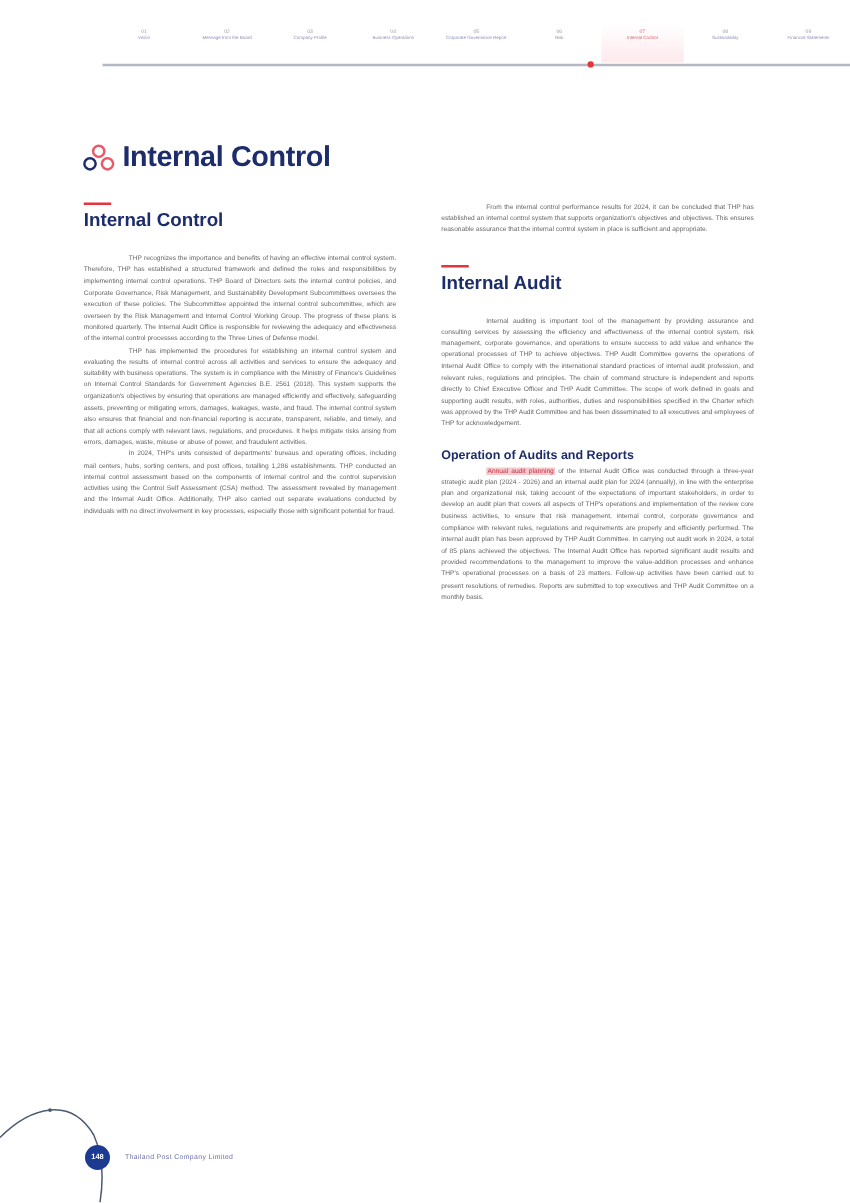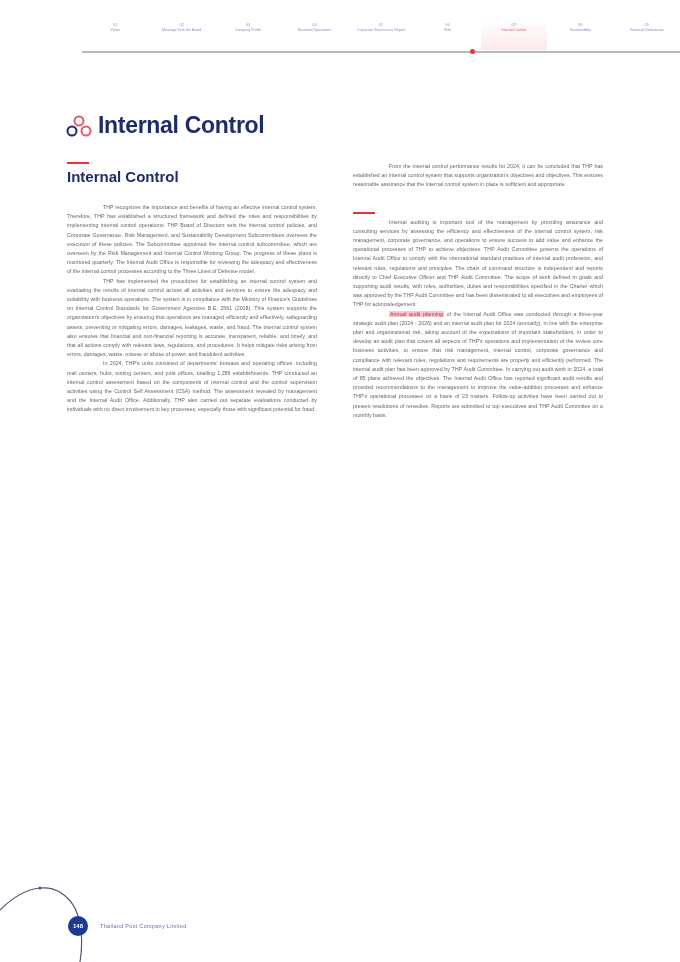--- a/index.html
+++ b/index.html
@@ -64,20 +64,22 @@
   <h2>Internal Control</h2>
   <p>THP recognizes the importance and benefits of having an effective internal control system. Therefore, THP has established a structured framework and defined the roles and responsibilities by implementing internal control operations. THP Board of Directors sets the internal control policies, and Corporate Governance, Risk Management, and Sustainability Development Subcommittees oversees the execution of these policies. The Subcommittee appointed the internal control subcommittee, which are overseen by the Risk Management and Internal Control Working Group. The progress of these plans is monitored quarterly. The Internal Audit Office is responsible for reviewing the adequacy and effectiveness of the internal control processes according to the Three Lines of Defense model.</p>
   <p>THP has implemented the procedures for establishing an internal control system and evaluating the results of internal control across all activities and services to ensure the adequacy and suitability with business operations. The system is in compliance with the Ministry of Finance's Guidelines on Internal Control Standards for Government Agencies B.E. 2561 (2018). This system supports the organization's objectives by ensuring that operations are managed efficiently and effectively, safeguarding assets, preventing or mitigating errors, damages, leakages, waste, and fraud. The internal control system also ensures that financial and non-financial reporting is accurate, transparent, reliable, and timely, and that all actions comply with relevant laws, regulations, and procedures. It helps mitigate risks arising from errors, damages, waste, misuse or abuse of power, and fraudulent activities.</p>
   <p>In 2024, THP's units consisted of departments' bureaus and operating offices, including mail centers, hubs, sorting centers, and post offices, totalling 1,286 establishments. THP conducted an internal control assessment based on the components of internal control and the control supervision activities using the Control Self Assessment (CSA) method. The assessment revealed by management and the Internal Audit Office. Additionally, THP also carried out separate evaluations conducted by individuals with no direct involvement in key processes, especially those with significant potential for fraud.</p>
 </div>
 
 <div class="col right">
   <p>From the internal control performance results for 2024, it can be concluded that THP has established an internal control system that supports organization's objectives and objectives. This ensures reasonable assurance that the internal control system in place is sufficient and appropriate.</p>
   <div class="gap"></div>
   <div class="sec-bar"></div>
+  <h2>Internal Audit</h2>
   <p>Internal auditing is important tool of the management by providing assurance and consulting services by assessing the efficiency and effectiveness of the internal control system, risk management, corporate governance, and operations to ensure success to add value and enhance the operational processes of THP to achieve objectives. THP Audit Committee governs the operations of Internal Audit Office to comply with the international standard practices of internal audit profession, and relevant rules, regulations and principles. The chain of command structure is independent and reports directly to Chief Executive Officer and THP Audit Committee. The scope of work defined in goals and supporting audit results, with roles, authorities, duties and responsibilities specified in the Charter which was approved by the THP Audit Committee and has been disseminated to all executives and employees of THP for acknowledgement.</p>
+  <h3>Operation of Audits and Reports</h3>
   <p><span class="hl">Annual audit planning</span> <span>of the Internal Audit Office was conducted through a three-year strategic audit plan (2024 - 2026) and an internal audit plan for 2024 (annually), in line with the enterprise plan and organizational risk, taking account of the expectations of important stakeholders, in order to develop an audit plan that covers all aspects of THP's operations and implementation of the review core business activities, to ensure that risk management, internal control, corporate governance and compliance with relevant rules, regulations and requirements are properly and efficiently performed. The internal audit plan has been approved by THP Audit Committee. In carrying out audit work in 2024, a total of 85 plans achieved the objectives. The Internal Audit Office has reported significant audit results and provided recommendations to the management to improve the value-addition processes and enhance THP's operational processes on a basis of 23 matters. Follow-up activities have been carried out to present resolutions of remedies. Reports are submitted to top executives and THP Audit Committee on a monthly basis.</span></p>
 </div>
 
 <div class="footer">
   <div class="badge">148</div>
   <div class="company">Thailand Post Company Limited</div>
 </div>
 
 </body></html>

